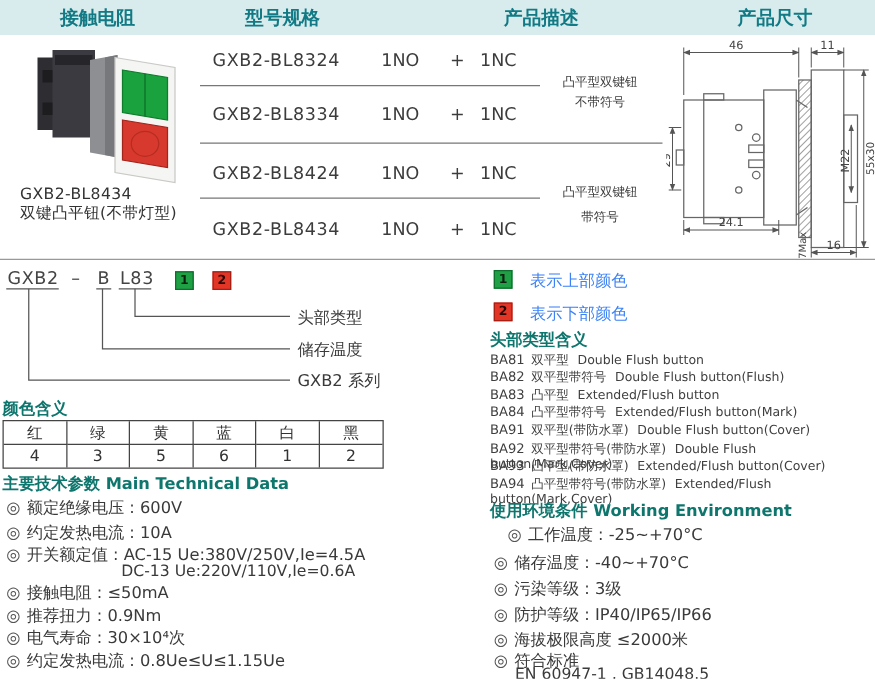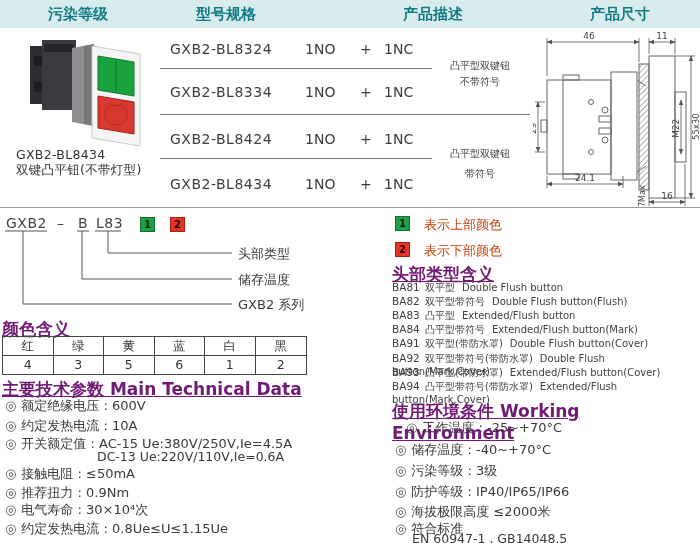--- a/index.html
+++ b/index.html
@@ -18,48 +18,48 @@
   .sep{position:absolute;height:1px;background:#777;}
   .desc{position:absolute;transform:translateX(-50%);font-size:10px;color:#3c3c3c;}
   
   .caption{font-size:12.5px;color:#333;letter-spacing:.3px;}
   
   .code-part{font-size:14px;color:#444;letter-spacing:.5px;}
   .colorbox{position:absolute;width:13px;height:13px;font-size:10px;line-height:13px;text-align:center;color:#102010;font-weight:bold;}
   .box-green{background:#1fa045;border:1px solid #0d6e2d;}
   .box-red{background:#e23526;border:1px solid #a51f14;color:#2a0502;}
   .branch-label{position:absolute;font-size:13px;color:#3a3a3a;}
-  .heading{position:absolute;font-weight:bold;font-size:17px;color:#701a75;text-decoration:underline;}
+  .heading{position:absolute;font-weight:bold;font-size:13px;color:#0f766e;}
   
   .ctable{position:absolute;left:2px;top:336px;width:303px;border:1.5px solid #444;
           display:grid;grid-template-columns:repeat(6,1fr);}
   .ctable .cell{border-right:1px solid #444;border-bottom:1px solid #444;
                 height:18px;line-height:18px;text-align:center;font-size:12.5px;color:#333;}
   .ctable .cell:nth-child(6n){border-right:none;}
   .ctable .cell.last{border-bottom:none;}
   
   .brow{position:absolute;font-size:13px;color:#3a3a3a;}
   .brow .bullet{margin-right:5px;color:#555;}
   .subrow{position:absolute;font-size:12.5px;color:#3a3a3a;}
   
   .ba-row{position:absolute;left:392px;font-size:10px;color:#3f3f3f;}
   .ba-code{display:inline-block;width:33px;font-size:10.5px;}
   .ba-cn{margin-right:7px;}
   .ba-en{font-size:10px;}
   
-  .legend-label{position:absolute;font-size:13px;color:#c2410c;}
+  .legend-label{position:absolute;font-size:13px;color:#3b82f6;}
   svg{display:block;}
 </style>
 </head>
 <body>
 
 <div>
 
   <div class="header-bar">
-    <span class="hdr-label" style="left:78px">污染等级</span>
+    <span class="hdr-label" style="left:78px">接触电阻</span>
     <span class="hdr-label" style="left:226px">型号规格</span>
     <span class="hdr-label" style="left:433px">产品描述</span>
     <span class="hdr-label" style="left:620px">产品尺寸</span>
   </div>
 
   <div class="abs" style="left:14px;top:34px">
     <svg width="132" height="116" viewBox="0 0 132 116">
       <rect x="16" y="12" width="30" height="58" fill="#2e2e32"></rect>
       <rect x="28" y="6" width="34" height="70" fill="#3a3a40"></rect>
       <rect x="30" y="10" width="30" height="8" fill="#26262a"></rect>

